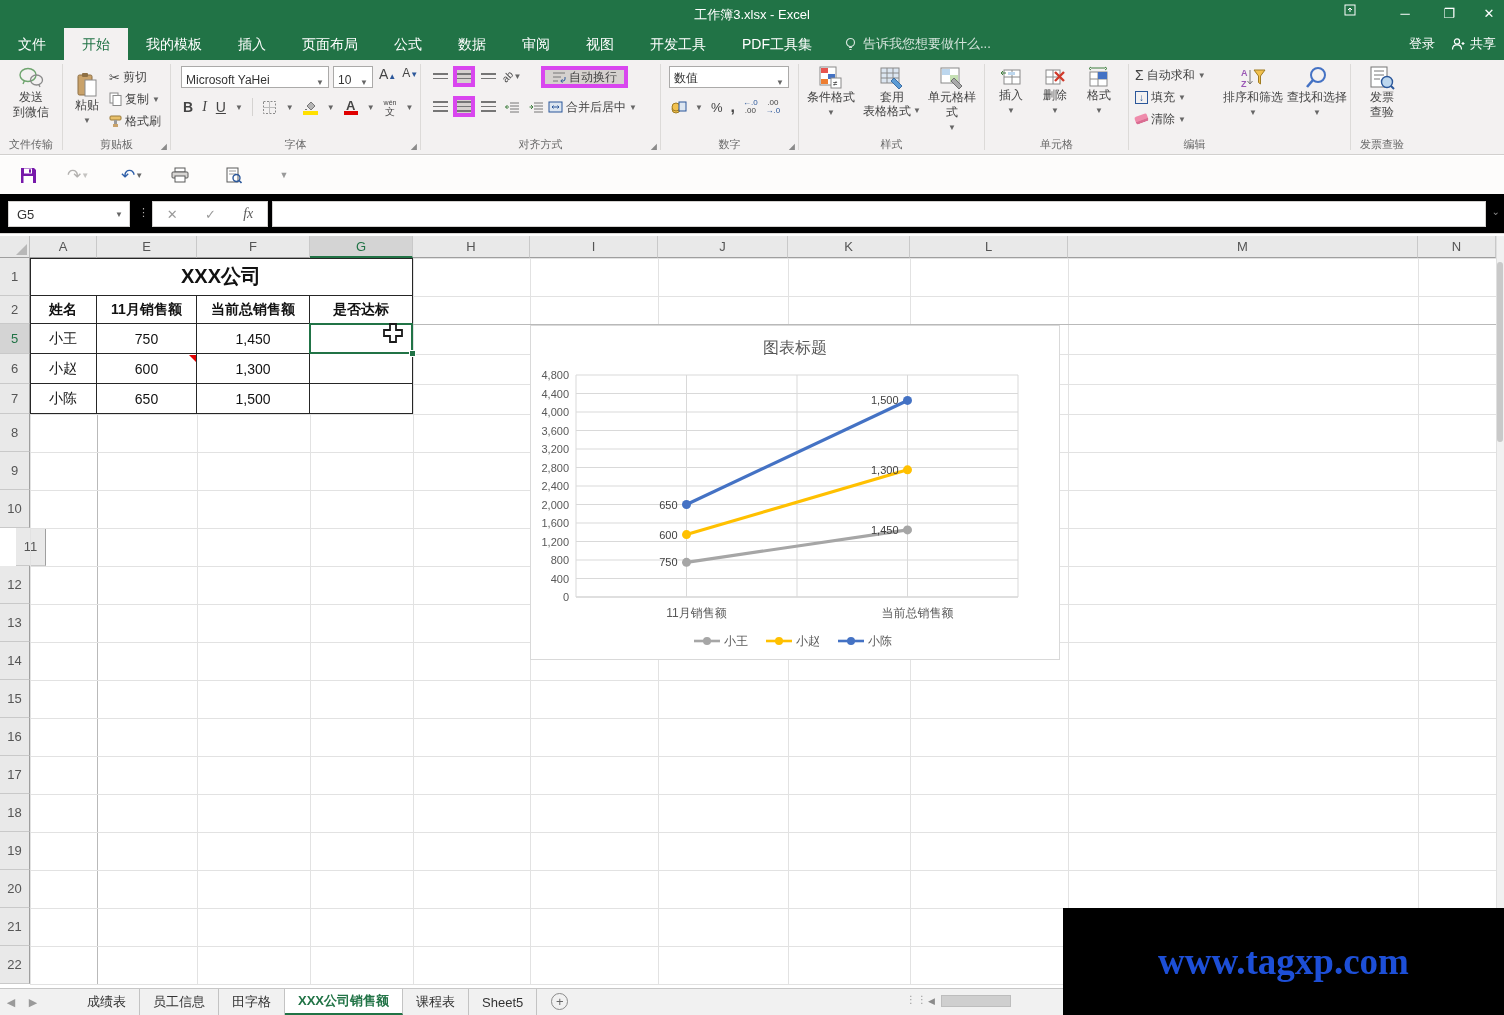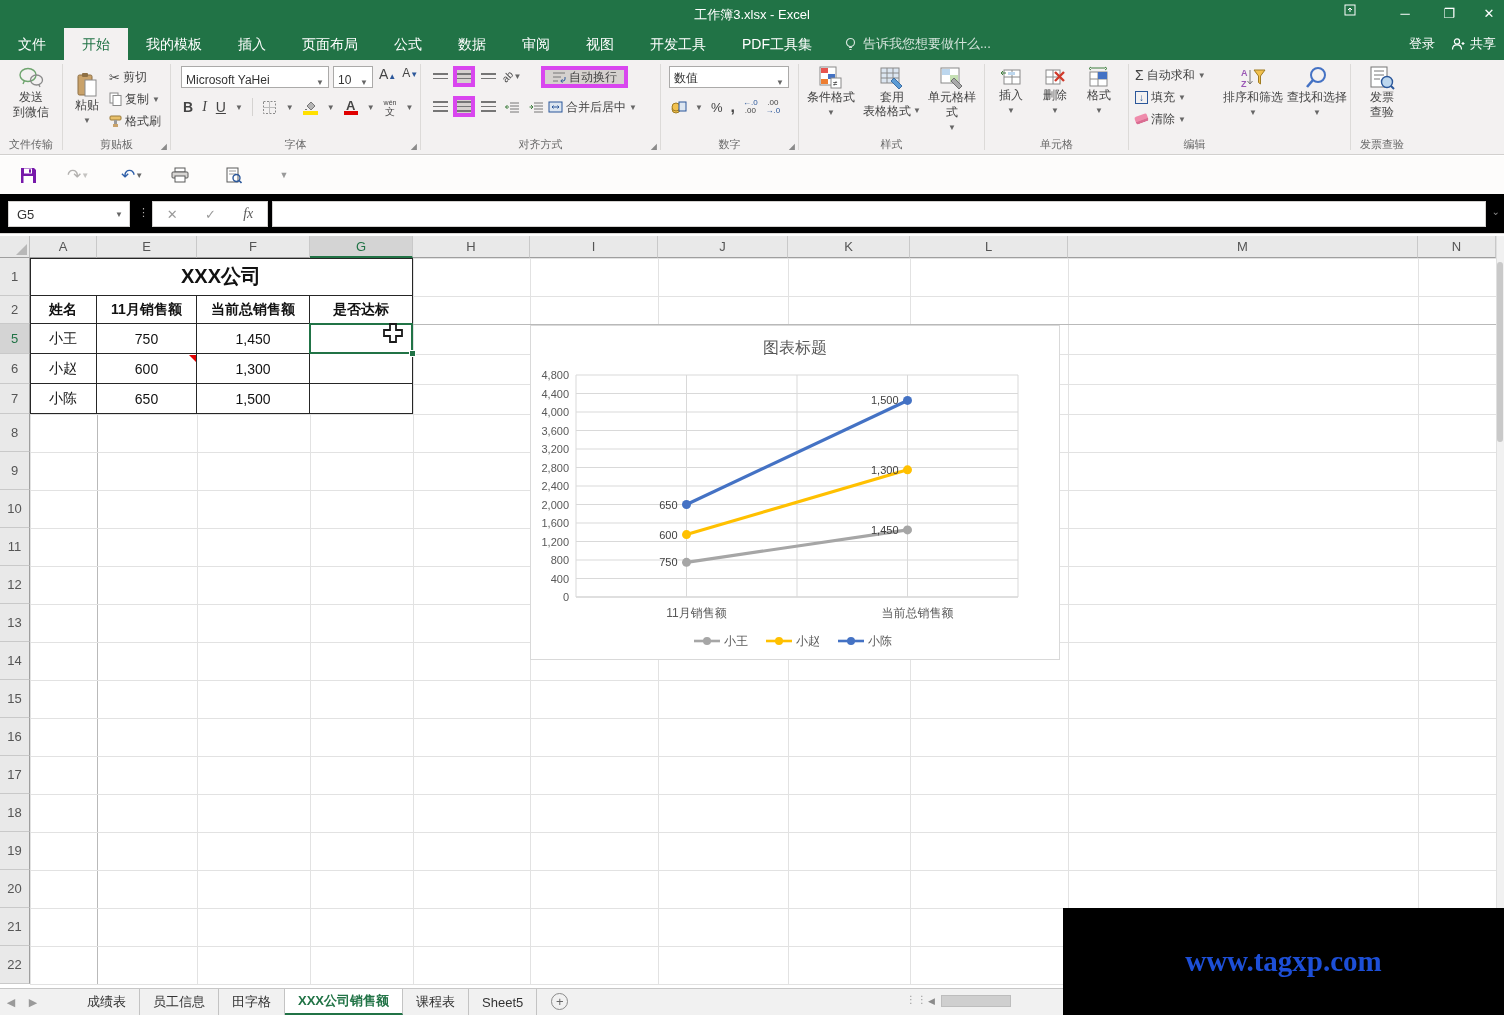--- a/index.html
+++ b/index.html
@@ -75,21 +75,21 @@
   .stab.active { background:#fff; color:#217346; font-weight:bold; border-bottom:2px solid #217346; }
   #addsheet { width:17px; height:17px; border:1px solid #8a8a8a; border-radius:50%; color:#666; font-size:13px; line-height:15px; text-align:center; margin:4px 0 0 14px; }
   #hscroll { left:924px; top:992px; width:140px; height:18px; background:#f1f1f1; display:flex; align-items:center; }
   #hthumb { width:70px; height:12px; background:#cfcfcf; margin-left:6px; border:1px solid #bdbdbd; }
 
   
   #watermark { left:1063px; top:908px; width:441px; height:107px; background:#000; display:flex; align-items:center; z-index:50; }
   #wm-logo { width:162px; height:93px; margin-left:5px; background:#1877f2; border-radius:16px; display:flex; align-items:center; justify-content:center; color:#fff; font-size:62px; font-weight:bold; letter-spacing:1px; }
   #wm-right { flex:1; display:flex; flex-direction:column; align-items:center; gap:4px; }
   #wm-site { color:#ee1111; font-size:37px; font-weight:bold; letter-spacing:6px; font-family:"Liberation Serif","DejaVu Serif",serif; }
-  #wm-url { color:#1d4fd7; font-size:29px; font-weight:bold; font-family:"Liberation Serif","DejaVu Serif",serif; }
+  #wm-url { color:#1d4fd7; font-size:37px; font-weight:bold; font-family:"Liberation Serif","DejaVu Serif",serif; }
 
   svg { display:block; }
   .nosel { user-select:none; }
 </style>
 </head>
 <body>
 
 <div id="app" class="nosel">
 
   <div id="titlebar" class="abs">
@@ -522,21 +522,21 @@
     </div>
   <div id="rowheaders">
       <div class="rowhdr" style="position: absolute; top: 258px; height: 38px;">1</div>
       <div class="rowhdr" style="position: absolute; top: 296px; height: 28px;">2</div>
       <div class="rowhdr sel" style="position: absolute; top: 324px; height: 30px;">5</div>
       <div class="rowhdr" style="position: absolute; top: 354px; height: 30px;">6</div>
       <div class="rowhdr" style="position: absolute; top: 384px; height: 30px;">7</div>
       <div class="rowhdr" style="position: absolute; top: 414px; height: 38px;">8</div>
       <div class="rowhdr" style="position: absolute; top: 452px; height: 38px;">9</div>
       <div class="rowhdr" style="position: absolute; top: 490px; height: 38px;">10</div>
-      <div class="rowhdr" style="position: absolute; top: 528px; height: 38px;">11</div>
+      <div class="rowhdr" style="position: absolute; top: 528px; height: 38px; margin-left: 16px;">11</div>
       <div class="rowhdr" style="position: absolute; top: 566px; height: 38px;">12</div>
       <div class="rowhdr" style="position: absolute; top: 604px; height: 38px;">13</div>
       <div class="rowhdr" style="position: absolute; top: 642px; height: 38px;">14</div>
       <div class="rowhdr" style="position: absolute; top: 680px; height: 38px;">15</div>
       <div class="rowhdr" style="position: absolute; top: 718px; height: 38px;">16</div>
       <div class="rowhdr" style="position: absolute; top: 756px; height: 38px;">17</div>
       <div class="rowhdr" style="position: absolute; top: 794px; height: 38px;">18</div>
       <div class="rowhdr" style="position: absolute; top: 832px; height: 38px;">19</div>
       <div class="rowhdr" style="position: absolute; top: 870px; height: 38px;">20</div>
       <div class="rowhdr" style="position: absolute; top: 908px; height: 38px;">21</div>

